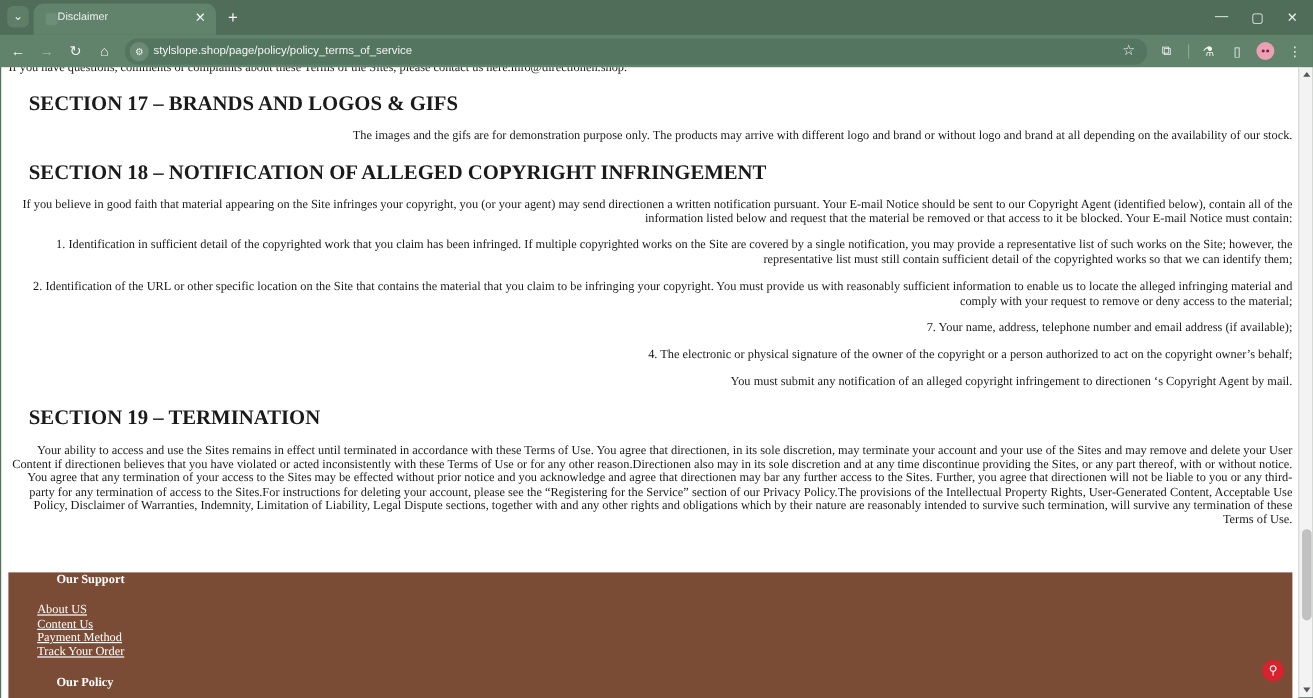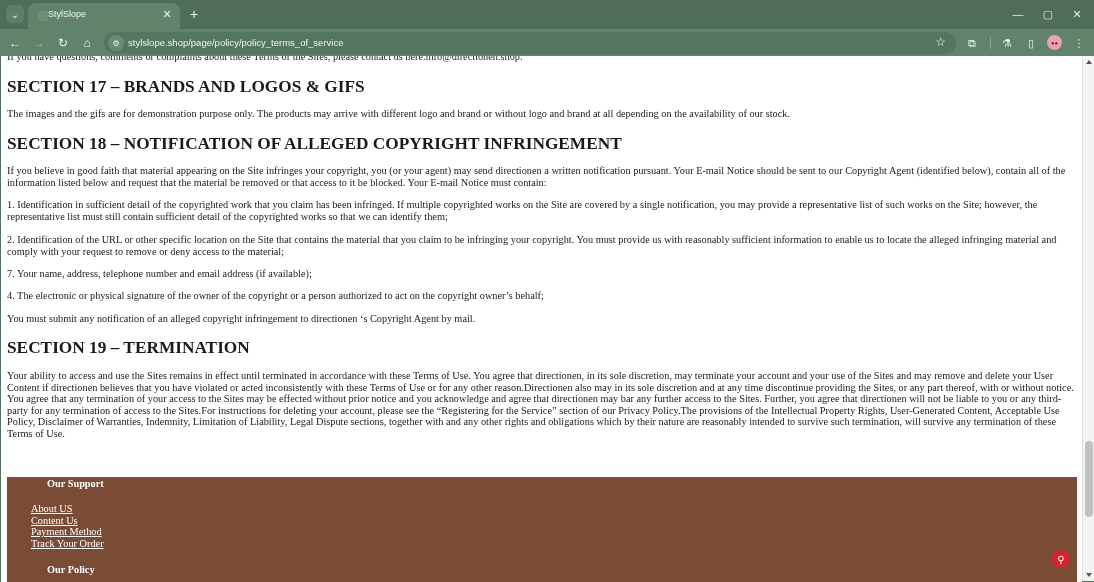--- a/index.html
+++ b/index.html
@@ -23,22 +23,22 @@
   .url { position: absolute; left: 24px; top: 5px; font-size: 9.5px; color: #f2f6f3; }
   .star { position: absolute; right: 10px; top: 3px; color: #eef3ef; font-size: 12px; }
   .tb-icon { position: absolute; top: 5px; width: 18px; height: 18px; color: #eef3ef; font-size: 11px; display: flex; align-items: center; justify-content: center; }
   .tb-sep { position: absolute; left: 990px; top: 8px; width: 1px; height: 12px; background: #8aa593; }
   .avatar { position: absolute; left: 1047px; top: 6px; width: 15px; height: 15px; border-radius: 50%; background: #e9a1b3; color: #7a2140; font-size: 6px; display: flex; align-items: center; justify-content: center; }
   
   .viewport { position: absolute; left: 1px; top: 56px; width: 1081px; height: 580px; background: #ffffff; overflow: hidden; font-family: "Liberation Serif", serif; color: #1a1a1a; }
   .content { position: absolute; left: 6px; top: 0; width: 1070px; }
   .p { font-size: 10.3px; line-height: 11.6px; }
   .cut { position: absolute; left: 0; top: -5px; white-space: nowrap; }
-  h2 { position: absolute; left: 0; font-size: 17.3px; font-weight: bold; white-space: nowrap; font-family: "Liberation Serif", serif; }
-  .para { position: absolute; left: 0; width: 1070px; }
+  h2 { position: absolute; left: 17px; font-size: 17.3px; font-weight: bold; white-space: nowrap; font-family: "Liberation Serif", serif; }
+  .para { position: absolute; left: 0; width: 1070px; text-align: right; }
   .footer { position: absolute; left: 6px; top: 421px; width: 1070px; height: 110px; background: #7a4b35; color: #ffffff; font-size: 10.3px; line-height: 11.6px; }
   .footer-heading { position: absolute; left: 0; font-weight: bold; white-space: nowrap; margin-left: 40px; }
   .footer-link { display: block; color: #ffffff; text-decoration: underline; white-space: nowrap; }
   .footer-links { position: absolute; left: 0; top: 26px; padding-left: 24px; }
   .fab { position: absolute; left: 1051px; top: 494px; width: 18px; height: 18px; border-radius: 50%; background: #d8232f; color: #fff; font-size: 10px; display: flex; align-items: center; justify-content: center; }
   
   .scrollbar { position: absolute; left: 1082px; top: 56px; width: 12px; height: 525px; background: #f3f3f3; border-left: 1px solid #e2e2e2; }
   .scroll-up { position: absolute; left: 3px; top: 4px; width: 0; height: 0; border-left: 3px solid transparent; border-right: 3px solid transparent; border-bottom: 4px solid #555; }
   .scroll-down { position: absolute; left: 3px; bottom: 4px; width: 0; height: 0; border-left: 3px solid transparent; border-right: 3px solid transparent; border-top: 4px solid #555; }
   .scroll-thumb { position: absolute; left: 2px; top: 385px; width: 8px; height: 76px; background: #c1c1c1; border-radius: 4px; }
@@ -46,21 +46,21 @@
 </head>
 <body>
 
 <div class="window">
   <div class="tabstrip">
     <div class="tab-menu">
         <span>⌄</span>
       </div>
     <div class="tab">
       <span class="tab-favicon"></span>
-      <span class="tab-title">StylSlope</span>
+      <span class="tab-title">Disclaimer</span>
       <span class="tab-close">
           <span>✕</span>
         </span>
     </div>
     <div class="new-tab">
         <span>+</span>
       </div>
     <div class="win-ctrl" style="left:1005px">
         <span>—</span>
       </div>

